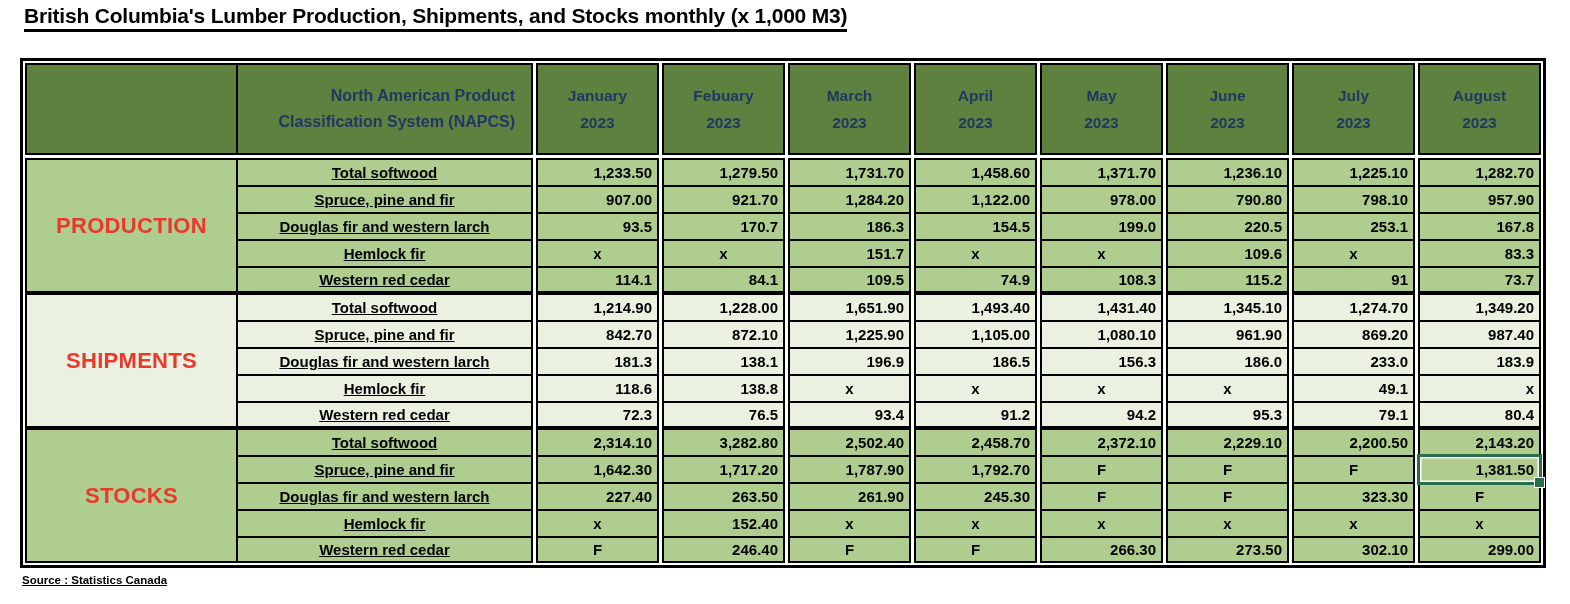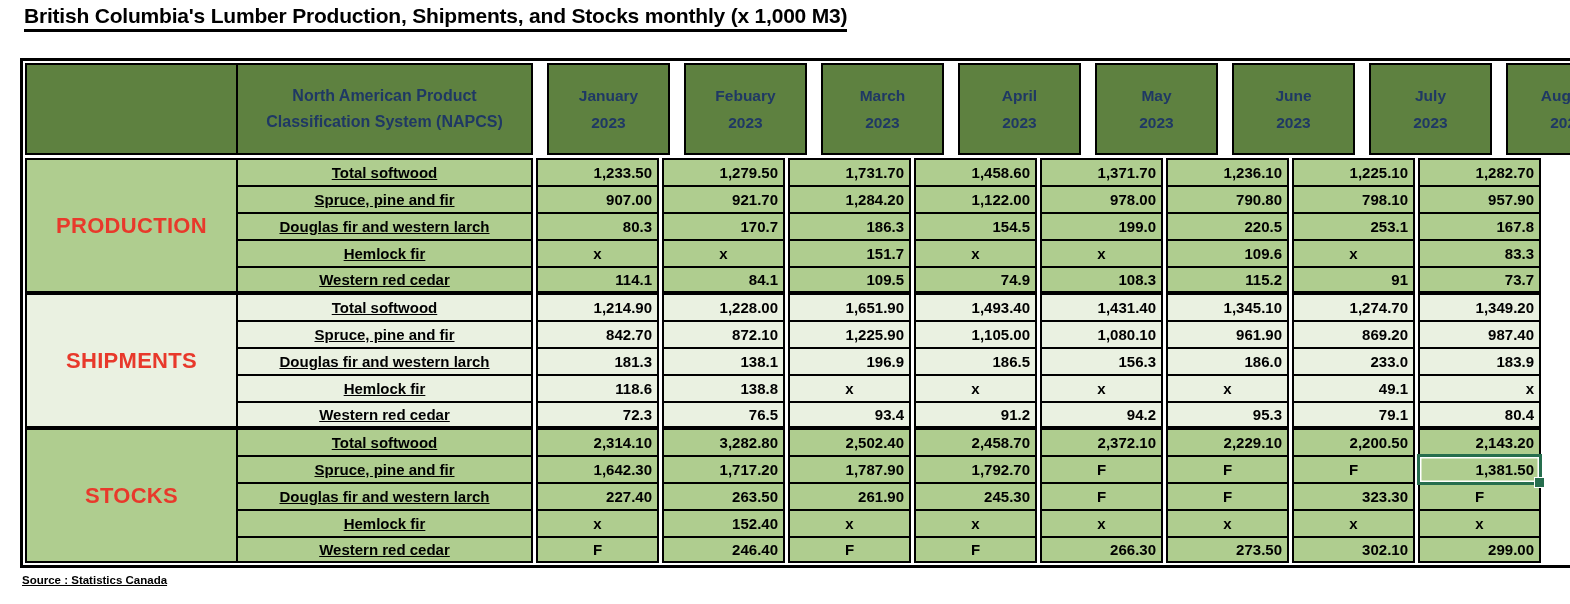--- a/index.html
+++ b/index.html
@@ -29,29 +29,29 @@
 
   
   .lefthdr {
     width:508px; height:92px; box-sizing:border-box;
     border:2px solid #000; background:var(--hdr-bg);
     display:flex;
   }
   .corner { width:211px; box-sizing:border-box; border-right:2px solid #000; }
   .napcs {
     flex:1; display:flex; align-items:center; justify-content:center;
-    text-align:center; color:var(--hdr-text); font-weight:bold;
+    text-align:right; color:var(--hdr-text); font-weight:bold;
     font-size:16px; line-height:1.6; padding:0 16px;
   }
   .mhead {
     width:123px; height:92px; box-sizing:border-box;
     border:2px solid #000; background:var(--hdr-bg);
     color:var(--hdr-text); font-weight:bold; font-size:15.5px;
     display:flex; flex-direction:column; align-items:center; justify-content:center;
-    gap:9px; flex:none;margin-left:11px;
+    gap:9px; flex:none;
   }
 
   
   .leftbody { width:508px; display:flex; flex-direction:column; flex:none; }
   .sec {
     box-sizing:border-box; border:2px solid #000;
     display:grid; grid-template-columns:211px 1fr;
     background:var(--cell-green);
   }
   .sec.pale { background:var(--cell-pale); }
@@ -162,21 +162,21 @@
             <div class="c prod">Spruce, pine and fir</div>
             <div class="c prod">Douglas fir and western larch</div>
             <div class="c prod">Hemlock fir</div>
             <div class="c prod last">Western red cedar</div>
           </div>
         </div>
       <div style="display:contents"><div class="mcol">
             <div class="mgroup green">
               <div class="c dcell num">1,233.50</div>
               <div class="c dcell num">907.00</div>
-              <div class="c dcell num">80.3</div>
+              <div class="c dcell num">93.5</div>
               <div class="c dcell mid">x</div>
               <div class="c dcell num last">114.1</div>
             </div>
             <div class="mgroup pale">
               <div class="c dcell num">1,214.90</div>
               <div class="c dcell num">842.70</div>
               <div class="c dcell num">181.3</div>
               <div class="c dcell num">118.6</div>
               <div class="c dcell num last">72.3</div>
             </div>

